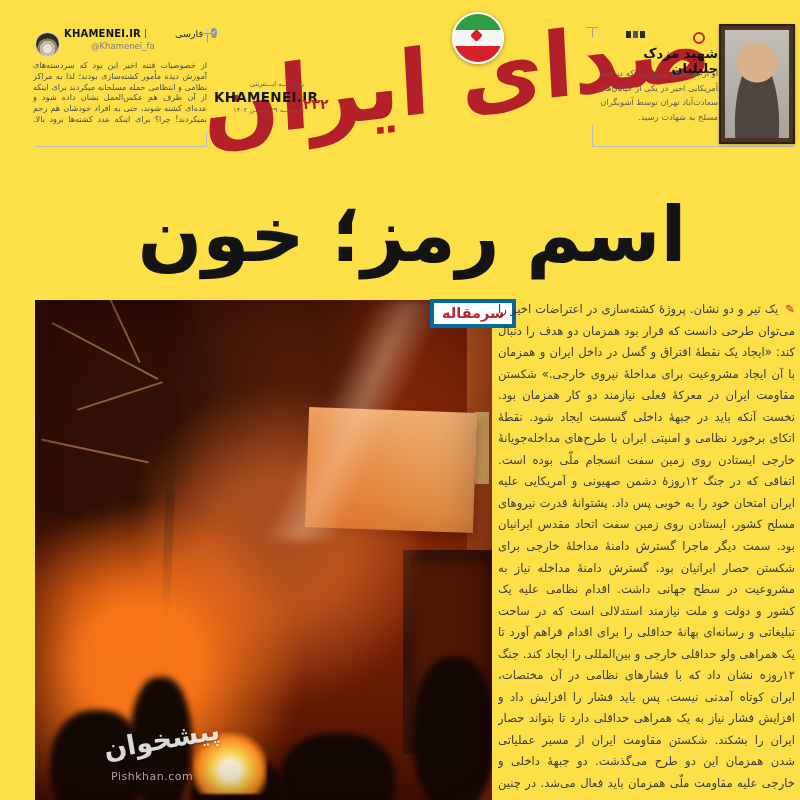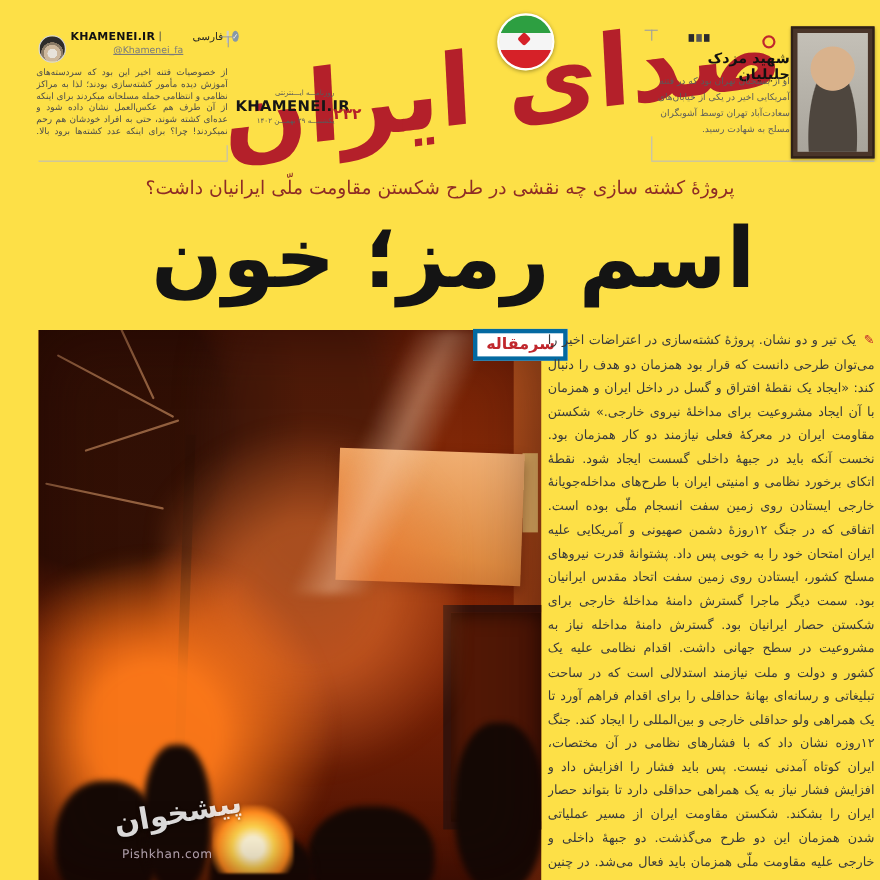--- a/index.html
+++ b/index.html
@@ -14,21 +14,21 @@
           border:1px solid #d8d8d8;}
   .tweet-head{margin-left:31px;}
   .name-row{display:flex;align-items:center;gap:3px;height:14px;}
   .tw-name{font-size:10px;font-weight:bold;color:#121212;letter-spacing:.2px;}
   .tw-div{font-size:9px;color:#444;}
   .tw-lang{font-size:9.5px;color:#222;direction:rtl;margin-left:25px;}
   .mini-flag{width:12px;height:9px;border:1px solid #d0d0d0;
              background:linear-gradient(180deg,#2d9f41 0 33%,#ffffff 33% 66%,#d62128 66% 100%);}
   .badge{width:10px;height:10px;border-radius:50%;background:#8899a6;color:#fff;
          font-size:7px;line-height:10px;text-align:center;}
-  .handle{font-size:8.5px;color:#7b7b7b;margin-left:39px;margin-top:1px;text-decoration:underline;}
+  .handle{font-size:8.5px;color:#7b7b7b;margin-left:27px;margin-top:1px;}
   .tweet-body{margin-top:9px;width:174px;height:64px;overflow:hidden;direction:rtl;
               text-align:justify;font-size:8.1px;line-height:10.8px;color:#4a4a4a;}
 
   
   .rule{background:#bdbdbd;}
   .rule-left{left:35px;top:146px;width:172px;height:1px;}
   .tick-left{left:206px;top:132px;width:1px;height:14px;background:#bdbdbd;}
   .tml-h{left:201px;top:33px;width:12px;height:1px;background:#9f9f9f;}
   .tml-v{left:207px;top:33px;width:1px;height:10px;background:#9f9f9f;}
   .tmr-h{left:586px;top:27px;width:12px;height:1px;background:#9f9f9f;}
@@ -173,21 +173,20 @@
         <span></span>
       </div>
     <div class="m-redmark"></div>
     <div class="m-frame">
       <div class="m-photo"></div>
     </div>
     <div class="m-title">شهید مزدک جلیلیان</div>
     <div class="m-body">او از بسیجیان تهران بود که در فتنه آمریکایی اخیر در یکی از خیابان‌های سعادت‌آباد تهران توسط آشوبگران مسلح به شهادت رسید.</div>
   </div>
 
-  <div class="abs kicker">پروژهٔ کشته سازی چه نقشی در طرح شکستن مقاومت ملّی ایرانیان داشت؟</div>
   <div class="abs headline">اسم رمز؛ خون</div>
 
   <div class="abs photo">
     <div class="abs ph-topdark"></div>
     <div class="abs branch br1"></div>
     <div class="abs branch br2"></div>
     <div class="abs branch br3"></div>
     <div class="abs branch br4"></div>
     <div class="abs ph-smoke"></div>
     <div class="abs ph-rightwall"></div>

